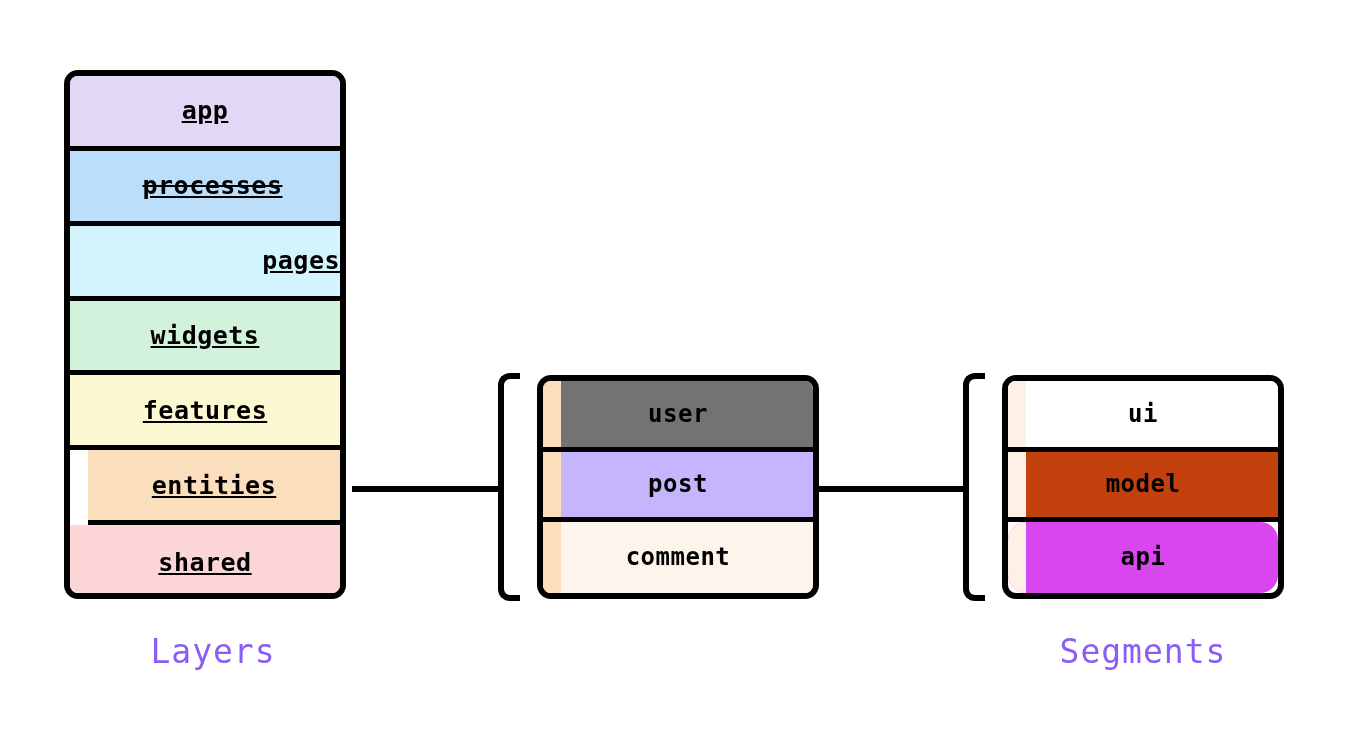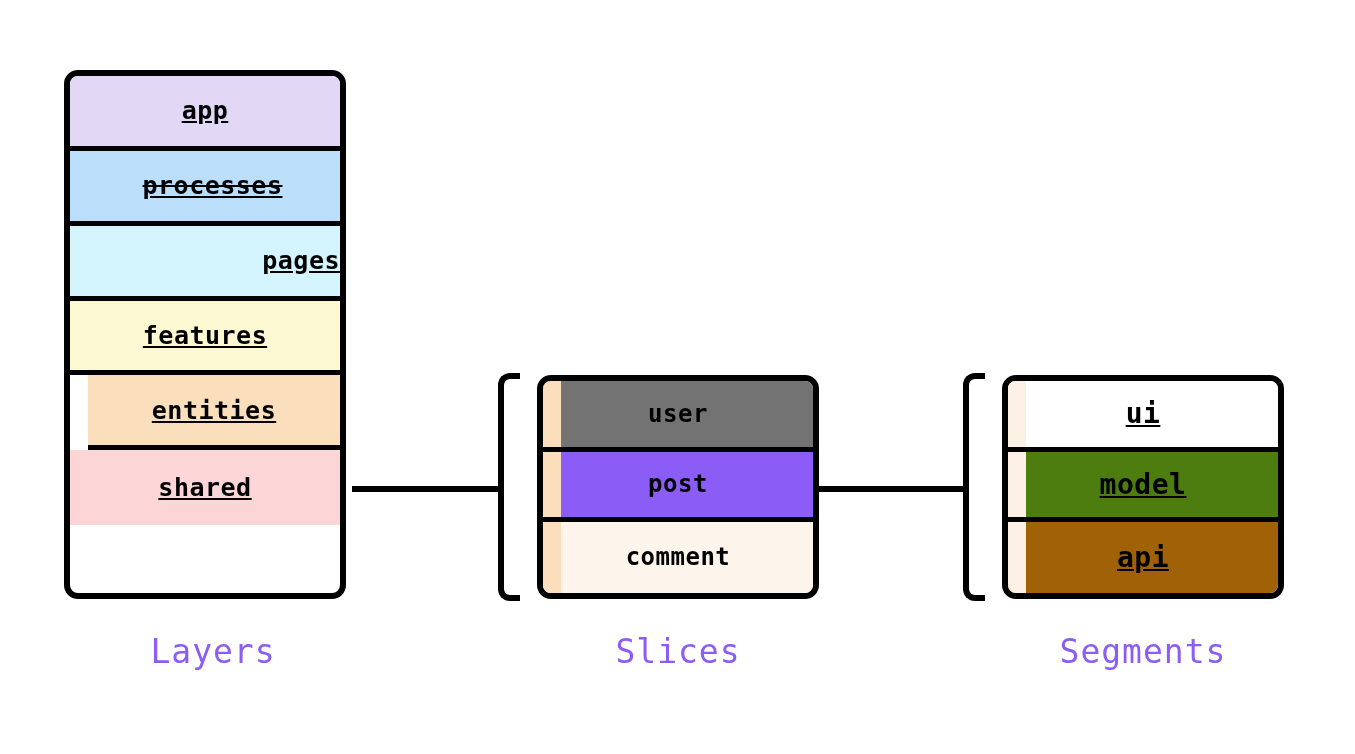--- a/index.html
+++ b/index.html
@@ -95,21 +95,21 @@
   
   #segments-box {
     left: 1002px;
     top: 375px;
     width: 282px;
     height: 224px;
   }
   #segments-box .row {
     height: 70.6px;
   }
-  #segments-box .row-label { font-size: 28px; text-decoration: underline; }
+  #segments-box .row-label { font-size: 24px; }
 
   
   .bracket {
     position: absolute;
     box-sizing: border-box;
     width: 22px;
     height: 228px;
     top: 373px;
     border: 6px solid #000000;
     border-right: none;
@@ -153,66 +153,68 @@
   <div class="group-box" id="layers-box" style="border-color: rgb(0, 0, 0);">
     <div class="row" style="background: rgb(226, 215, 245); border-bottom-color: rgb(0, 0, 0);">
       <span class="row-label">app</span>
     </div>
     <div class="row" style="background: rgb(187, 222, 251); border-bottom-color: rgb(0, 0, 0); padding-left: 15px;">
       <span class="row-label struck">processes</span>
     </div>
     <div class="row" style="background: rgb(212, 244, 253); border-bottom-color: rgb(0, 0, 0); justify-content: flex-end;">
       <span class="row-label">pages</span>
     </div>
+    <div class="row" style="background: rgb(210, 242, 220); border-bottom-color: rgb(0, 0, 0);">
+      <span class="row-label">widgets</span>
+    </div>
     <div class="row" style="background: rgb(252, 248, 210); border-bottom-color: rgb(0, 0, 0);">
       <span class="row-label">features</span>
     </div>
     <div class="row" style="background: rgb(251, 222, 187); border-bottom-color: rgb(0, 0, 0); margin-left: 18px;">
       <span class="row-label">entities</span>
     </div>
     <div class="row" style="background: rgb(252, 213, 215); border-bottom-color: rgb(0, 0, 0);">
       <span class="row-label">shared</span>
     </div>
   </div>
 
   <div class="connector" id="connector-layers-slices" style="background: rgb(0, 0, 0);"></div>
 
   <div class="bracket" id="bracket-slices" style="border-color: rgb(0, 0, 0) transparent rgb(0, 0, 0) rgb(0, 0, 0);"></div>
 
   <div class="group-box" id="slices-box" style="border-color: rgb(0, 0, 0);">
     <div class="row" style="background: #737373; border-bottom-color: rgb(0, 0, 0);">
       <span class="stripe" style="background: rgb(251, 222, 187);"></span>
       <span class="row-label">user</span>
     </div>
-    <div class="row" style="background: #8b5cf6; border-bottom-color: rgb(0, 0, 0);">
+    <div class="row" style="background: #c4b5fd; border-bottom-color: rgb(0, 0, 0);">
       <span class="stripe" style="background: rgb(251, 222, 187);"></span>
       <span class="row-label">post</span>
     </div>
     <div class="row" style="background: rgb(253, 244, 235); border-bottom-color: rgb(0, 0, 0);">
       <span class="stripe" style="background: rgb(251, 222, 187);"></span>
       <span class="row-label">comment</span>
     </div>
   </div>
 
   <div class="connector" id="connector-slices-segments" style="background: rgb(0, 0, 0);"></div>
 
   <div class="bracket" id="bracket-segments" style="border-color: rgb(0, 0, 0) transparent rgb(0, 0, 0) rgb(0, 0, 0);"></div>
 
   <div class="group-box" id="segments-box" style="border-color: rgb(0, 0, 0);">
     <div class="row" style="background: rgb(255, 255, 255); border-bottom-color: rgb(0, 0, 0);">
       <span class="stripe" style="background: rgb(253, 241, 230);"></span>
       <span class="row-label">ui</span>
     </div>
-    <div class="row" style="background: #4d7c0f; border-bottom-color: rgb(0, 0, 0);">
+    <div class="row" style="background: #c2410c; border-bottom-color: rgb(0, 0, 0);">
       <span class="stripe" style="background: rgb(253, 241, 230);"></span>
       <span class="row-label">model</span>
     </div>
-    <div class="row" style="background: #a16207; border-bottom-color: rgb(0, 0, 0);">
+    <div class="row" style="background: #d946ef; border-bottom-color: rgb(0, 0, 0); border-radius: 18px;">
       <span class="stripe" style="background: rgb(253, 241, 230);"></span>
       <span class="row-label">api</span>
     </div>
   </div>
 
   <div class="caption" id="caption-layers">Layers</div>
-  <div class="caption" id="caption-slices">Slices</div>
   <div class="caption" id="caption-segments">Segments</div>
 
 </div>
 
 </body></html>

